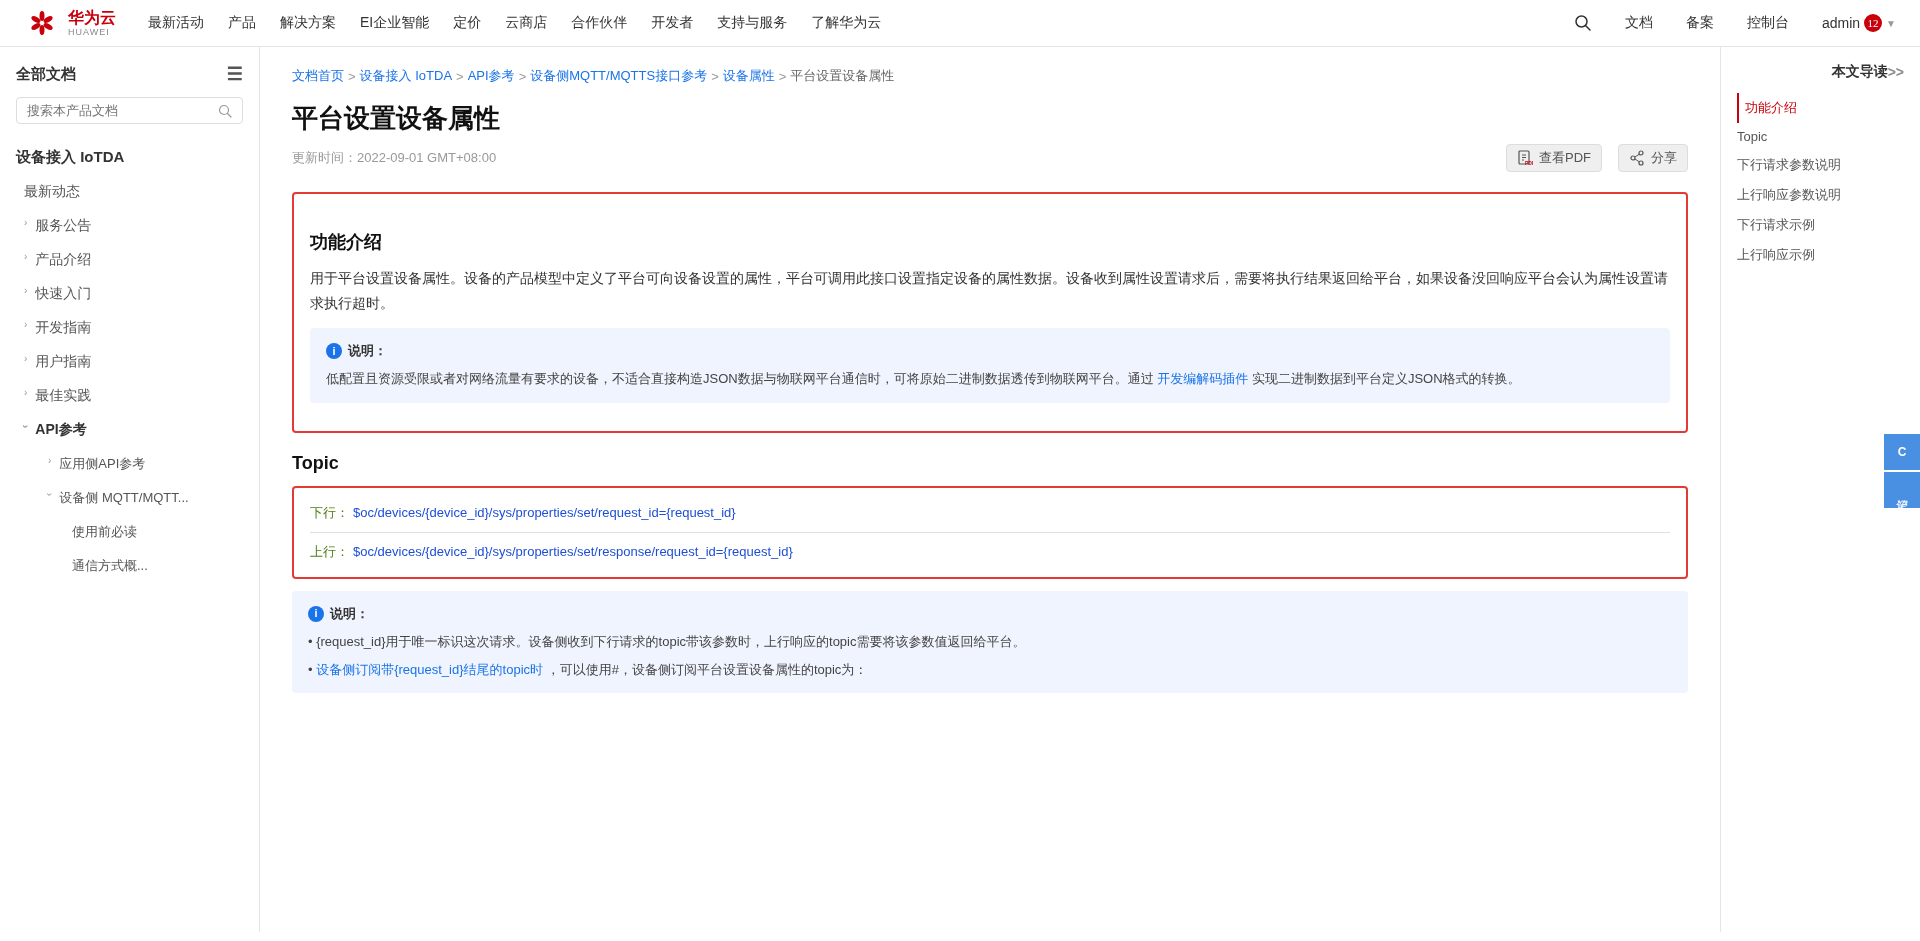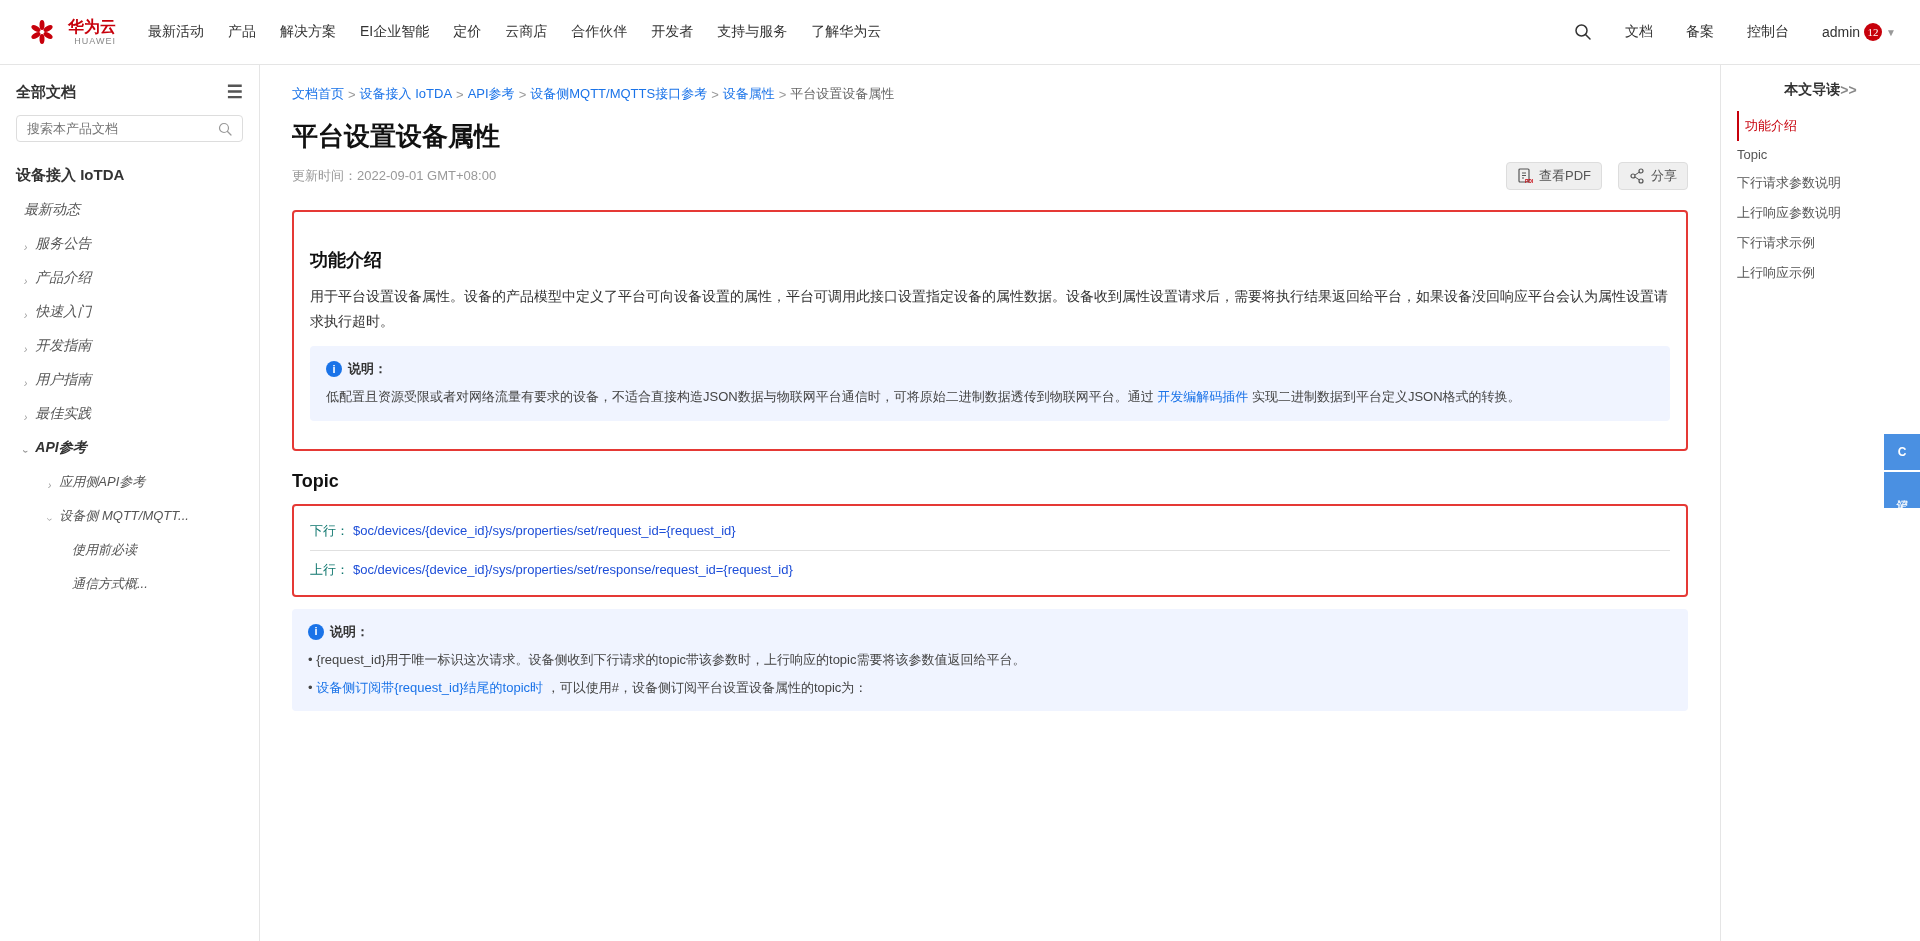--- a/index.html
+++ b/index.html
@@ -2,25 +2,24 @@
 <html><head>
   <meta charset="utf-8">
   <style>
     * { box-sizing: border-box; margin: 0; padding: 0; }
     body { font-family: "Microsoft YaHei", "PingFang SC", "Helvetica Neue", Arial, sans-serif; font-size: 14px; color: #333; background: #fff; }
 
     
     .header {
       display: flex;
       align-items: center;
-      height: 65px;
+      height: 47px;
       border-bottom: 1px solid #e5e5e5;
       padding: 0 24px;
       background: #fff;
-      text-align: right;
     }
     .header-logo {
       display: flex;
       align-items: center;
       margin-right: 32px;
     }
     .logo-icon {
       width: 36px;
       height: 36px;
       margin-right: 8px;
@@ -108,27 +107,26 @@
       color: #999;
     }
     .sidebar-product-title {
       padding: 8px 16px;
       font-size: 15px;
       font-weight: bold;
       color: #333;
     }
     .sidebar-item {
       display: flex;
-      align-items: flex-end;
+      align-items: flex-start;
       padding: 8px 16px 8px 24px;
       cursor: pointer;
       font-size: 14px;
       color: #555;
       gap: 4px;
-      font-style: italic;
     }
     .sidebar-item .chevron {
       font-size: 10px;
       color: #999;
       margin-right: 4px;
     }
     .sidebar-sub {
       padding-left: 16px;
     }
     .sidebar-sub .sidebar-item {
@@ -151,21 +149,21 @@
     .toc-panel {
       width: 200px;
       min-width: 200px;
       padding: 16px;
       border-left: 1px solid #e5e5e5;
       overflow-y: auto;
     }
     .toc-header {
       display: flex;
       align-items: center;
-      justify-content: center;
+      justify-content: flex-end;
       font-size: 14px;
       font-weight: bold;
       color: #333;
       margin-bottom: 12px;
     }
     .toc-item {
       padding: 6px 0;
       font-size: 13px;
       color: #555;
       cursor: pointer;
@@ -305,21 +303,21 @@
       margin: 12px 0;
       font-size: 13px;
       line-height: 2;
     }
     .topic-row {
       display: flex;
       align-items: baseline;
       gap: 4px;
     }
     .topic-label {
-      color: #0f766e;
+      color: #4d7c0f;
       font-weight: normal;
       white-space: nowrap;
     }
     .topic-value {
       color: #1d4ed8;
       font-family: Liberation Sans, sans-serif;
     }
     .topic-divider {
       border: none;
       border-top: 1px solid #e0e0e0;

